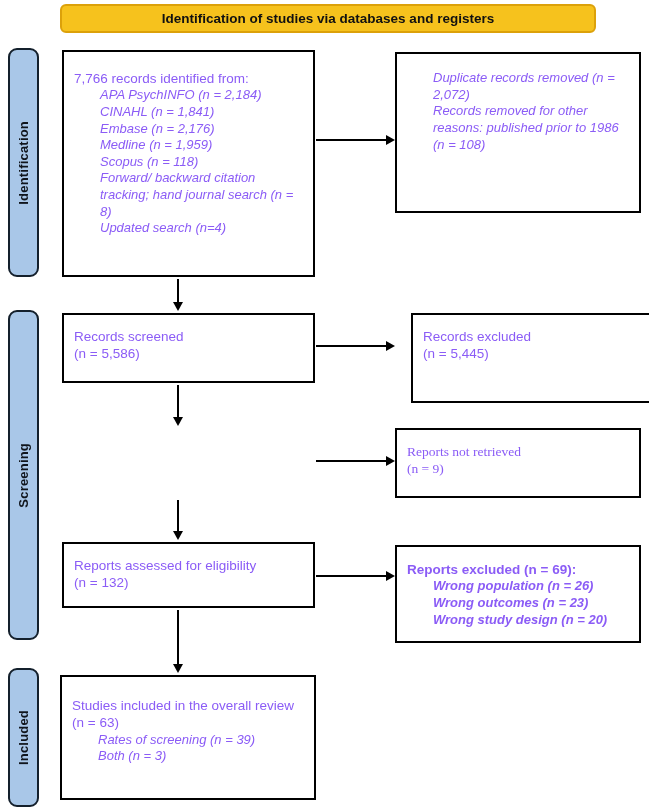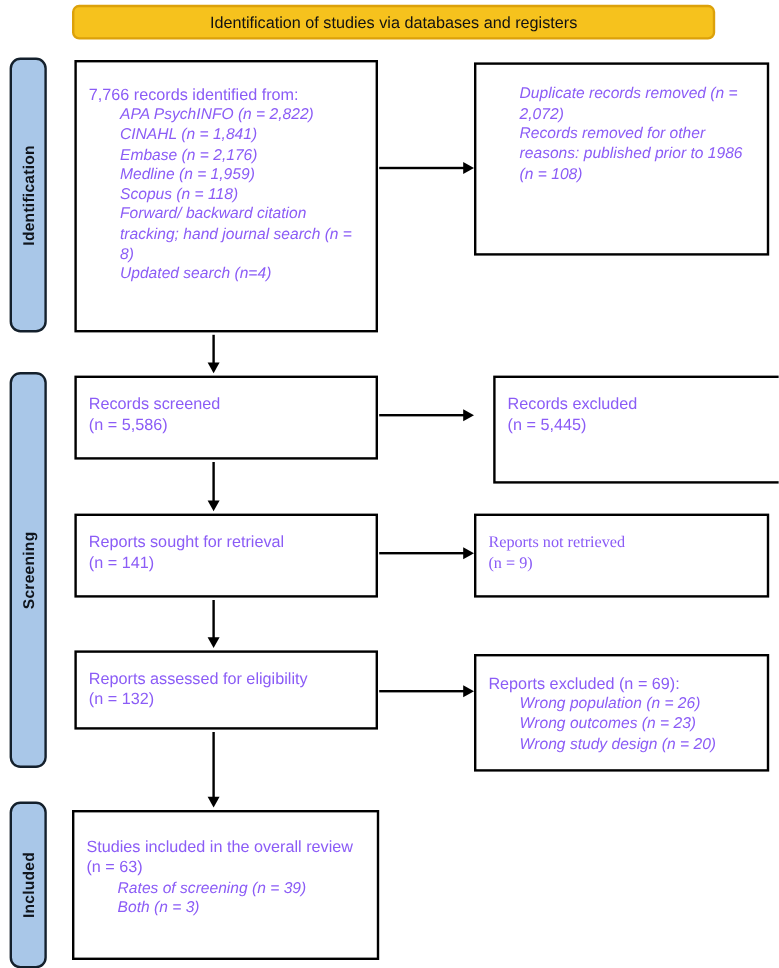--- a/index.html
+++ b/index.html
@@ -15,21 +15,21 @@
   *{margin:0;padding:0;box-sizing:border-box;}
   html,body{background:#ffffff;}
   body{font-family:"Liberation Sans", sans-serif;color:var(--text_color);}
   .canvas{
     position:relative;width:649px;height:807px;background:#ffffff;overflow:hidden;
   }
   .header-banner{
     position:absolute;left:60px;top:4px;width:536px;height:29px;
     background:var(--header_fill);border:2px solid var(--header_border);border-radius:6px;
     display:flex;align-items:center;justify-content:center;
-    font-size:13.5px;font-weight:normal;color:#111111;
+    font-size:13.5px;font-weight:bold;color:#111111;
   }
   .stage-bar{
     position:absolute;left:8px;width:31px;
     background:var(--stage_fill);border:2px solid var(--stage_border);border-radius:9px;
     display:flex;align-items:center;justify-content:center;
   }
   .stage-bar .vtext{
     writing-mode:vertical-rl;transform:rotate(180deg);
     font-size:13px;font-weight:bold;color:#10151c;letter-spacing:.2px;white-space:nowrap;
   }
@@ -42,21 +42,21 @@
   }
   .flowbox .main{white-space:pre-line;}
   .flowbox .item{font-style:italic;font-size:13px;margin-left:26px;}
   .b-identified{left:62px;top:50px;width:253px;height:227px;padding:18px 8px 0 10px;}
   .b-removed{left:395px;top:52px;width:246px;height:161px;padding:16px 8px 0 10px;}
   .b-screened{left:62px;top:313px;width:253px;height:70px;padding:13px 8px 0 10px;}
   .b-excluded1{left:411px;top:313px;width:246px;height:90px;padding:13px 8px 0 10px;}
   .b-sought{left:62px;top:428px;width:253px;height:70px;padding:13px 8px 0 10px;}
   .b-notretrieved{left:395px;top:428px;width:246px;height:70px;padding:13px 8px 0 10px;font-family:Liberation Serif, serif;}
   .b-assessed{left:62px;top:542px;width:253px;height:66px;padding:13px 8px 0 10px;}
-  .b-excluded2{left:395px;top:545px;width:246px;height:98px;padding:14px 8px 0 10px;}
+  .b-excluded2{left:395px;top:545px;width:246px;height:98px;padding:14px 8px 0 10px;font-weight:bold;}
   .b-included{left:60px;top:675px;width:256px;height:125px;padding:20px 8px 0 10px;}
   
   .h-line{position:absolute;height:2px;background:var(--arrow_color);}
   .v-line{position:absolute;width:2px;background:var(--arrow_color);}
   .head-right{
     position:absolute;width:0;height:0;
     border-left:9px solid var(--arrow_color);
     border-top:5px solid transparent;border-bottom:5px solid transparent;
   }
   .head-down{
@@ -79,21 +79,21 @@
   </div>
   <div class="stage-bar stage-screening">
     <span class="vtext">Screening</span>
   </div>
   <div class="stage-bar stage-included">
     <span class="vtext">Included</span>
   </div>
 
   <div class="flowbox b-identified">
     <div class="main">7,766 records identified from:</div>
-    <div class="item">APA PsychINFO (n = 2,822)</div>
+    <div class="item">APA PsychINFO (n = 2,184)</div>
     <div class="item">CINAHL (n = 1,841)</div>
     <div class="item">Embase (n = 2,176)</div>
     <div class="item">Medline (n = 1,959)</div>
     <div class="item">Scopus (n = 118)</div>
     <div class="item">Forward/ backward citation tracking; hand journal search (n = 8)</div>
     <div class="item">Updated search (n=4)</div>
   </div>
 
   <div class="flowbox b-removed">
     <div class="item">Duplicate records removed (n = 2,072)</div>
@@ -103,24 +103,20 @@
   <div class="flowbox b-screened">
     <div class="main">Records screened
 (n = 5,586)</div>
   </div>
 
   <div class="flowbox b-excluded1">
     <div class="main">Records excluded
 (n = 5,445)</div>
   </div>
 
-  <div class="flowbox b-sought">
-    <div class="main">Reports sought for retrieval
-(n = 141)</div>
-  </div>
 
   <div class="flowbox b-notretrieved">
     <div class="main">Reports not retrieved
 (n = 9)</div>
   </div>
 
   <div class="flowbox b-assessed">
     <div class="main">Reports assessed for eligibility
 (n = 132)</div>
   </div>

